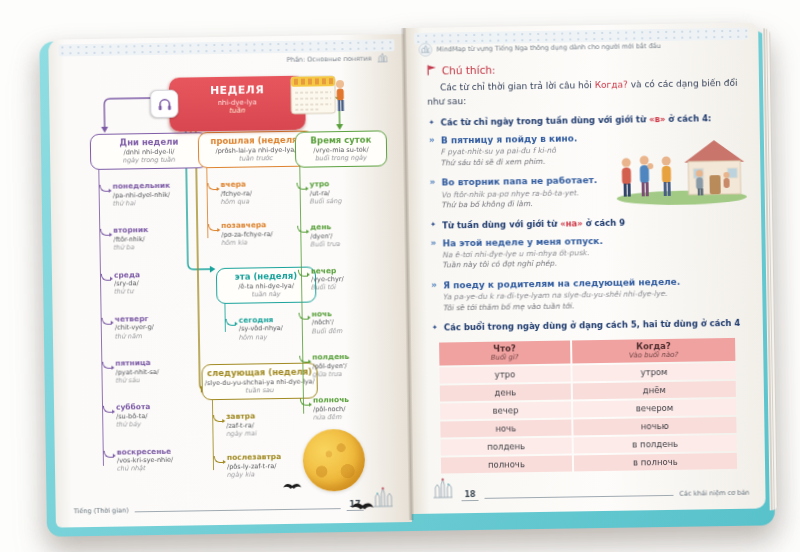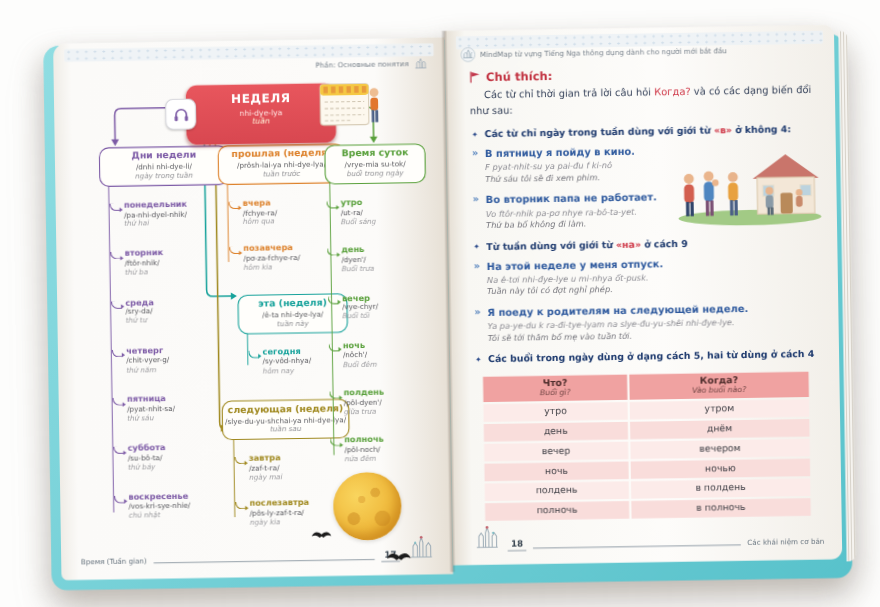--- a/index.html
+++ b/index.html
@@ -83,21 +83,21 @@
           radial-gradient(circle at 62% 30%,rgba(205,140,35,.5) 0 7%,transparent 8%),
           radial-gradient(circle at 72% 68%,rgba(205,140,35,.5) 0 11%,transparent 12%),
           radial-gradient(circle at 42% 40%,rgba(215,150,45,.45) 0 6%,transparent 7%),
           radial-gradient(circle at 35% 35%,#f9d55e,#edb233 70%,#e1a323);
         box-shadow:inset -5px -6px 9px rgba(185,115,20,.5),0 1px 4px rgba(0,0,0,.15);}
   .bat{position:absolute;z-index:3;}
 
   
   .content{position:absolute;left:22px;right:12px;top:36px;z-index:2;}
   .noteTitle{display:flex;align-items:center;gap:5px;margin-bottom:5px;}
-  .noteTitle .t{font-size:10.5px;font-weight:bold;color:#c23140;}
+  .noteTitle .t{font-size:10.5px;font-weight:normal;color:#c23140;}
   .intro{font-size:9px;color:#36425a;line-height:1.5;margin:0 0 9px;text-indent:13px;}
   .red{color:#cf3848;}
   .sec{position:relative;font-size:8.5px;font-weight:bold;color:#1e3a6e;margin:2px 0 8px;padding-left:13px;}
   .sec::before{content:"✦";position:absolute;left:1px;top:.5px;color:#2b4a8b;font-size:7px;}
   .ex{position:relative;padding-left:13px;margin-bottom:9px;}
   .ex .mk{position:absolute;left:1px;top:-1px;color:#4d7dbb;font-weight:bold;font-size:9px;}
   .ex .ru{font-size:9px;font-weight:bold;color:#2f5a9e;margin-bottom:1px;line-height:1.25;}
   .ex .p{font-size:7.5px;font-style:italic;color:#8b8b92;line-height:1.4;}
   .ex .v{font-size:7.5px;font-style:italic;color:#75757c;line-height:1.4;}
   .illus{float:right;width:134px;height:80px;margin:-6px 0 4px 8px;}
@@ -316,21 +316,21 @@
 
     <div class="moon"></div>
     <svg class="bat" style="left:228px;top:446px" width="18" height="9" viewBox="0 0 16 8">
       <path d="M0,5 C2,1 5,1 8,3.5 C11,1 14,1 16,5 C13,3.6 11,4.4 9.6,6.2 L8,5.2 L6.4,6.2 C5,4.4 3,3.6 0,5 Z" fill="#1c1c1c"></path>
     </svg>
     <svg class="bat" style="left:296px;top:466px" width="22" height="11" viewBox="0 0 16 8">
       <path d="M0,5 C2,1 5,1 8,3.5 C11,1 14,1 16,5 C13,3.6 11,4.4 9.6,6.2 L8,5.2 L6.4,6.2 C5,4.4 3,3.6 0,5 Z" fill="#1c1c1c"></path>
     </svg>
 
     <div class="foot">
-      <span>Время (Tuần gian)</span>
+      <span>Tiếng (Thời gian)</span>
       <span class="rule"></span>
       <span class="pageno">17</span>
       <svg width="26" height="26" viewBox="0 0 26 26">
         <g stroke="#a3b1ba" fill="none" stroke-width="1">
           <path d="M6,22 V12 l2,-3 2,3 V22 M12,22 V9 l1.5,-5 1.5,5 V22 M18,22 V12 l2,-3 2,3 V22"></path>
           <path d="M4,22 H23"></path>
         </g>
         <circle cx="13.5" cy="4" r="1.2" fill="#c2606a"></circle>
         <circle cx="8" cy="9" r="1" fill="#7bbcc4"></circle>
       </svg>
@@ -354,21 +354,21 @@
       <div class="noteTitle">
         <svg width="10" height="13" viewBox="0 0 12 14">
           <line x1="1.5" y1="1" x2="1.5" y2="13" stroke="#c2364a" stroke-width="1.4"></line>
           <polygon points="2.5,1.5 11,4 2.5,6.5" fill="#c2364a"></polygon>
         </svg>
         <span class="t">Chú thích:</span>
       </div>
 
       <p class="intro"><span>Các từ chỉ thời gian trả lời câu hỏi </span><span class="red">Когда?</span><span> và có các dạng biến đổi như sau:</span></p>
 
-      <div class="sec"><span>Các từ chỉ ngày trong tuần dùng với giới từ </span><span class="red">«в»</span><span> ở không 4:</span></div>
+      <div class="sec"><span>Các từ chỉ ngày trong tuần dùng với giới từ </span><span class="red">«в»</span><span> ở cách 4:</span></div>
 
       <div class="illus">
         <svg width="134" height="80" viewBox="0 0 134 80">
           <ellipse cx="67" cy="72" rx="65" ry="7" fill="#93c272" opacity=".85"></ellipse>
           <polygon points="70,37 100,15 130,37" fill="#c9756b"></polygon>
           <rect x="74" y="36" width="52" height="33" fill="#f3e7d7" stroke="#dccaaf" stroke-width="1"></rect>
           <rect x="95" y="50" width="11" height="19" rx="2" fill="#b98a5a"></rect>
           <rect x="79" y="43" width="10" height="10" fill="#bcd3de" stroke="#e7ddcc"></rect>
           <rect x="113" y="43" width="10" height="10" fill="#bcd3de" stroke="#e7ddcc"></rect>
           <g>

